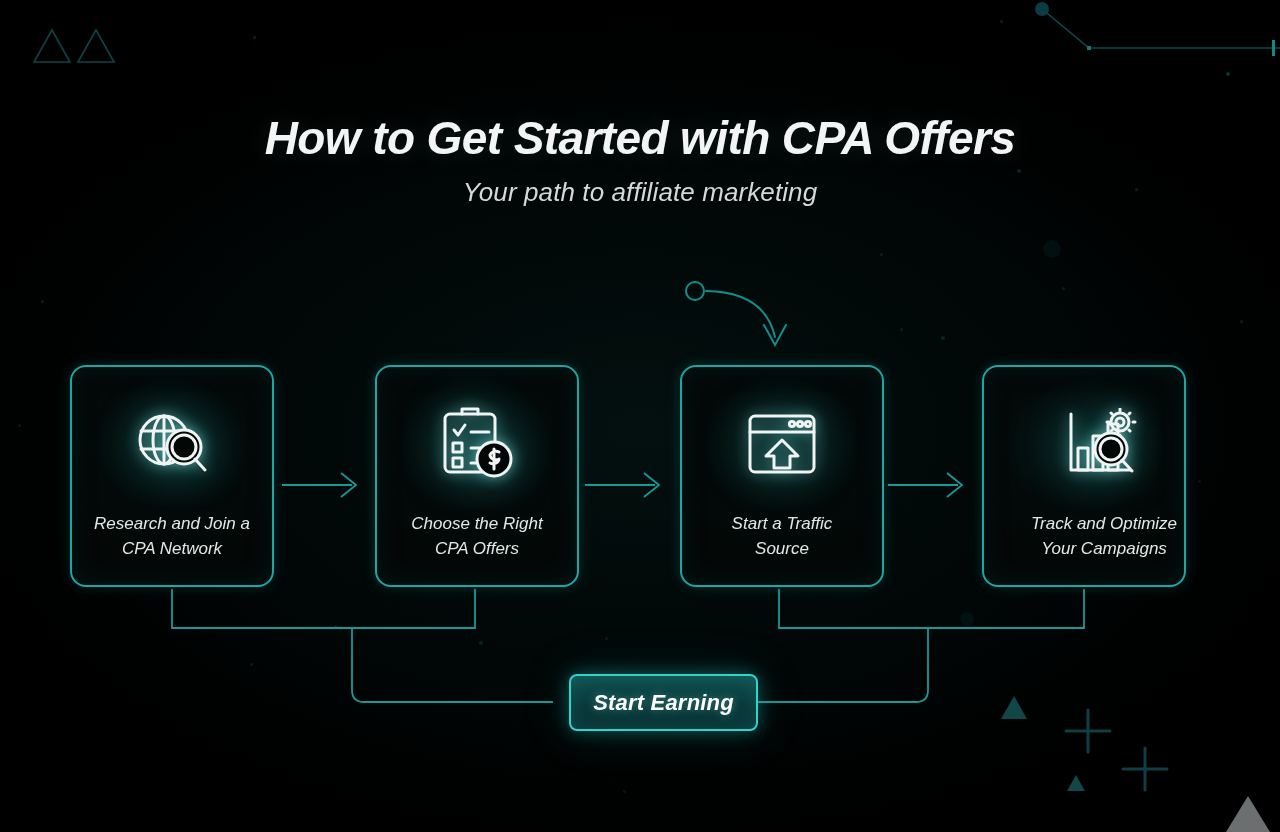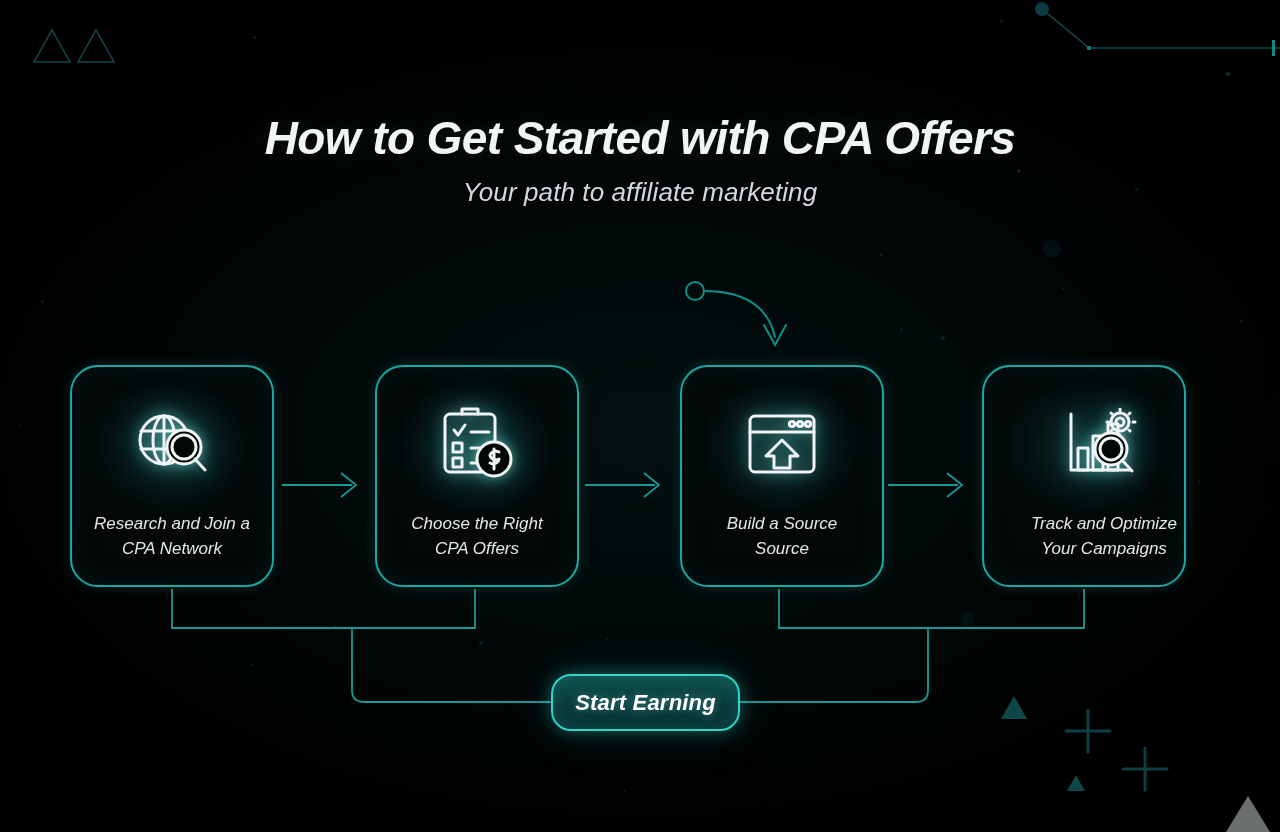--- a/index.html
+++ b/index.html
@@ -46,21 +46,21 @@
     color:#d2dadb; letter-spacing:.1px;
   }
 
   
   .cards { position:absolute; left:0; top:365px; width:1280px; height:222px; }
 
   .card {
     position:absolute; top:0;
     width:204px; height:222px;
     border:2px solid #1ba7a4;
-    border-radius:28px;
+    border-radius:16px;
     background:
       radial-gradient(ellipse 130px 110px at 50% 36%, rgba(13,58,58,.55) 0%, rgba(2,14,15,.25) 62%, rgba(0,0,0,0) 100%),
       #030807;
     box-shadow:
       0 0 14px rgba(31,167,164,.22),
       inset 0 0 26px rgba(10,60,62,.22);
     display:flex; flex-direction:column;
     align-items:center; justify-content:flex-start;
   }
   .card[data-idx="0"] { left:70px;  }
@@ -87,24 +87,24 @@
   }
 
   
   .connect-svg {
     position:absolute; left:0; top:0;
     width:1280px; height:832px; pointer-events:none;
   }
 
   
   .cta {
-    position:absolute; left:551px; top:674px;
+    position:absolute; left:569px; top:674px;
     width:189px; height:57px;
     border:2px solid #2fd4cc;
-    border-radius:20px;
+    border-radius:8px;
     background:linear-gradient(180deg, #0f4f4e 0%, #0a3a3b 55%, #093234 100%);
     color:#ffffff;
     font-size:22px; font-weight:700; letter-spacing:.2px;
     display:flex; align-items:center; justify-content:center;
     box-shadow:
       0 0 18px rgba(47,212,204,.35),
       0 0 44px rgba(20,110,110,.3),
       inset 0 0 18px rgba(60,220,210,.13);
     cursor:pointer;
     text-shadow:0 0 10px rgba(160,255,250,.35);
@@ -248,21 +248,21 @@
       <div class="card-icon">
         <svg width="76" height="66" viewBox="0 0 76 66" fill="none" stroke-width="3" stroke-linecap="round" stroke-linejoin="round">
           <rect x="6" y="5" width="64" height="56" rx="5"></rect>
           <path d="M6 21 H70"></path>
           <circle cx="48" cy="13" r="2.6"></circle>
           <circle cx="56" cy="13" r="2.6"></circle>
           <circle cx="64" cy="13" r="2.6"></circle>
           <path d="M38 29 L54 45 H46 V57 H30 V45 H22 Z"></path>
         </svg>
       </div>
-      <div class="card-label">Build a Source
+      <div class="card-label">Start a Traffic
 Source</div>
     </div>
 
     <div class="card" data-idx="3">
       <div class="card-icon">
         <svg width="80" height="72" viewBox="0 0 80 72" fill="none" stroke-width="3" stroke-linecap="round" stroke-linejoin="round">
           <path d="M7 6 V62 H66"></path>
           <rect x="14" y="40" width="10" height="22"></rect>
           <rect x="29" y="28" width="10" height="34"></rect>
           <rect x="44" y="16" width="10" height="46"></rect>

